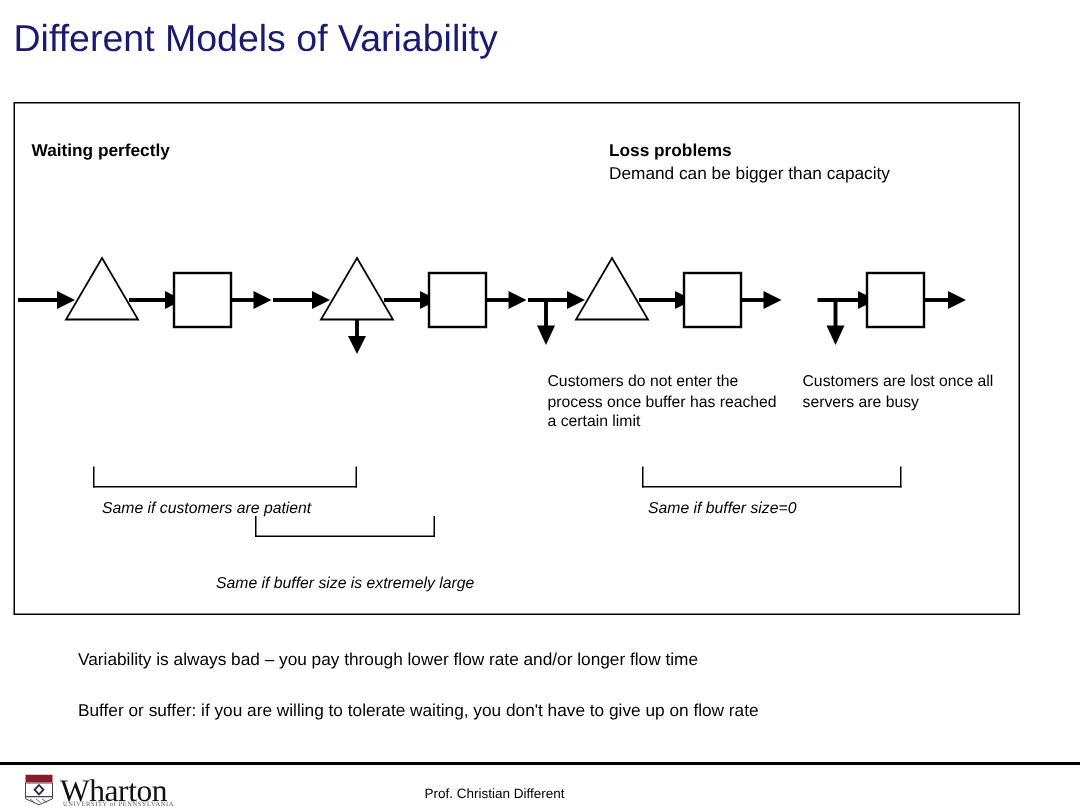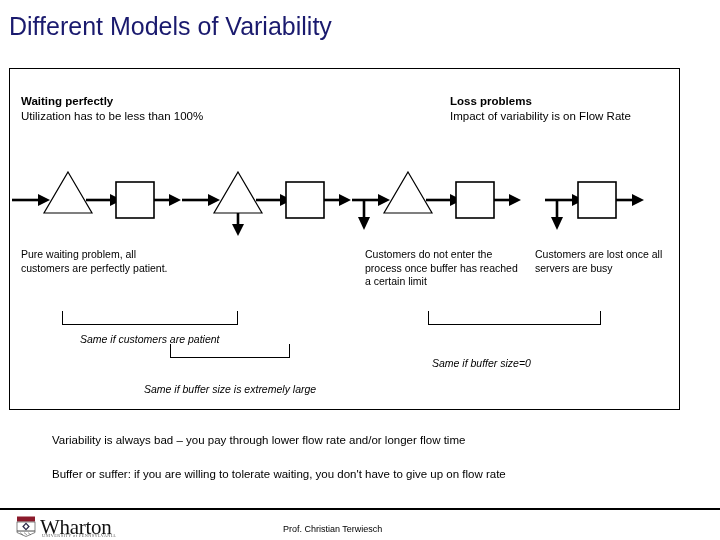--- a/index.html
+++ b/index.html
@@ -48,21 +48,21 @@
     white-space: nowrap;
   }
   .hdr .hdr-title {
     font-weight: bold;
     display: block;
   }
   .hdr .hdr-line {
     display: block;
   }
   #hdr-waiting { left: 21px; top: 94px; }
-  #hdr-loss    { left: 406px; top: 94px; margin-left: 44px; }
+  #hdr-loss    { left: 406px; top: 94px; }
 
   
   .diagram-row {
     position: absolute;
     left: 0;
     top: 160px;
     width: 720px;
     height: 80px;
   }
   .unit {
@@ -101,22 +101,22 @@
   #bracket-2 { left: 428px; top: 311px; width: 173px; height: 14px; }
   #bracket-3 { left: 170px; top: 344px; width: 120px; height: 14px; }
 
   .bracket-label {
     position: absolute;
     font-size: 10.5px;
     font-style: italic;
     color: #000000;
     white-space: nowrap;
   }
-  #blabel-1 { left: 80px;  top: 333px; }
-  #blabel-2 { left: 432px; top: 333px; margin-top: 24px; }
+  #blabel-1 { left: 68px;  top: 333px; }
+  #blabel-2 { left: 432px; top: 333px; }
   #blabel-3 { left: 144px; top: 383px; }
 
   
   .bottom-line {
     position: absolute;
     font-size: 11.5px;
     color: #000000;
     white-space: nowrap;
   }
   #bottom-1 { left: 52px; top: 434px; }
@@ -179,26 +179,25 @@
 <body>
 
 <div class="slide">
 
   <div class="slide-title">Different Models of Variability</div>
 
   <div class="main-box"></div>
 
   <div class="hdr" id="hdr-waiting">
     <span class="hdr-title">Waiting perfectly</span>
-    <span class="hdr-line">Utilization has to be less than 100%</span>
   </div>
 
   <div class="hdr" id="hdr-loss">
     <span class="hdr-title">Loss problems</span>
-    <span class="hdr-line">Impact of variability is on Flow Rate</span>
+    <span class="hdr-line">Demand can be bigger than capacity</span>
   </div>
 
   <div class="diagram-row">
 
     <div class="unit" id="unit-1">
       <svg width="175" height="80" viewBox="0 0 175 80">
         <g stroke="#000" stroke-width="2.6" fill="none">
           <line x1="4" y1="40" x2="33" y2="40"></line>
         </g>
         <polygon points="42,40 30,34 30,46" fill="#000"></polygon>
@@ -274,21 +273,20 @@
         <rect x="60" y="22" width="38" height="36" fill="#fff" stroke="#000" stroke-width="1.6"></rect>
         <g stroke="#000" stroke-width="2.6" fill="none">
           <line x1="98" y1="40" x2="118" y2="40"></line>
         </g>
         <polygon points="126,40 114,34 114,46" fill="#000"></polygon>
       </svg>
     </div>
 
   </div>
 
-  <div class="caption" id="cap-1">Pure waiting problem, all customers are perfectly patient.</div>
   <div class="caption" id="cap-4">Customers are lost once all servers are busy</div>
   <div class="caption" id="cap-3">Customers do not enter the process once buffer has reached a certain limit</div>
 
   <div class="bracket" id="bracket-1"></div>
   <div class="bracket-label" id="blabel-1">Same if customers are patient</div>
 
   <div class="bracket" id="bracket-2"></div>
   <div class="bracket-label" id="blabel-2">Same if buffer size=0</div>
 
   <div class="bracket" id="bracket-3"></div>
@@ -305,15 +303,15 @@
       <rect x="1" y="6" width="18" height="9" fill="#ffffff" stroke="#333" stroke-width="0.6"></rect>
       <path d="M10 6.5 L13.8 10.5 L10 14.5 L6.2 10.5 Z" fill="#2b2b4a"></path>
       <path d="M10 8.2 L12 10.5 L10 12.8 L8 10.5 Z" fill="#ffffff"></path>
       <path d="M1 15.2 L19 15.2 L19 16.5 L10 20.5 L1 16.5 Z" fill="#ffffff" stroke="#333" stroke-width="0.6"></path>
       <path d="M4 16.6 L7 19 M8 16.6 L11 19 M12 16.6 L15 19" stroke="#555" stroke-width="0.6" fill="none"></path>
     </svg>
     <div class="wharton-word">Wharton</div>
     <div class="wharton-sub">UNIVERSITY of PENNSYLVANIA</div>
   </div>
 
-  <div class="footer-author">Prof. Christian Terwiesch</div>
+  <div class="footer-author">Prof. Christian Different</div>
 
 </div>
 
 </body></html>

